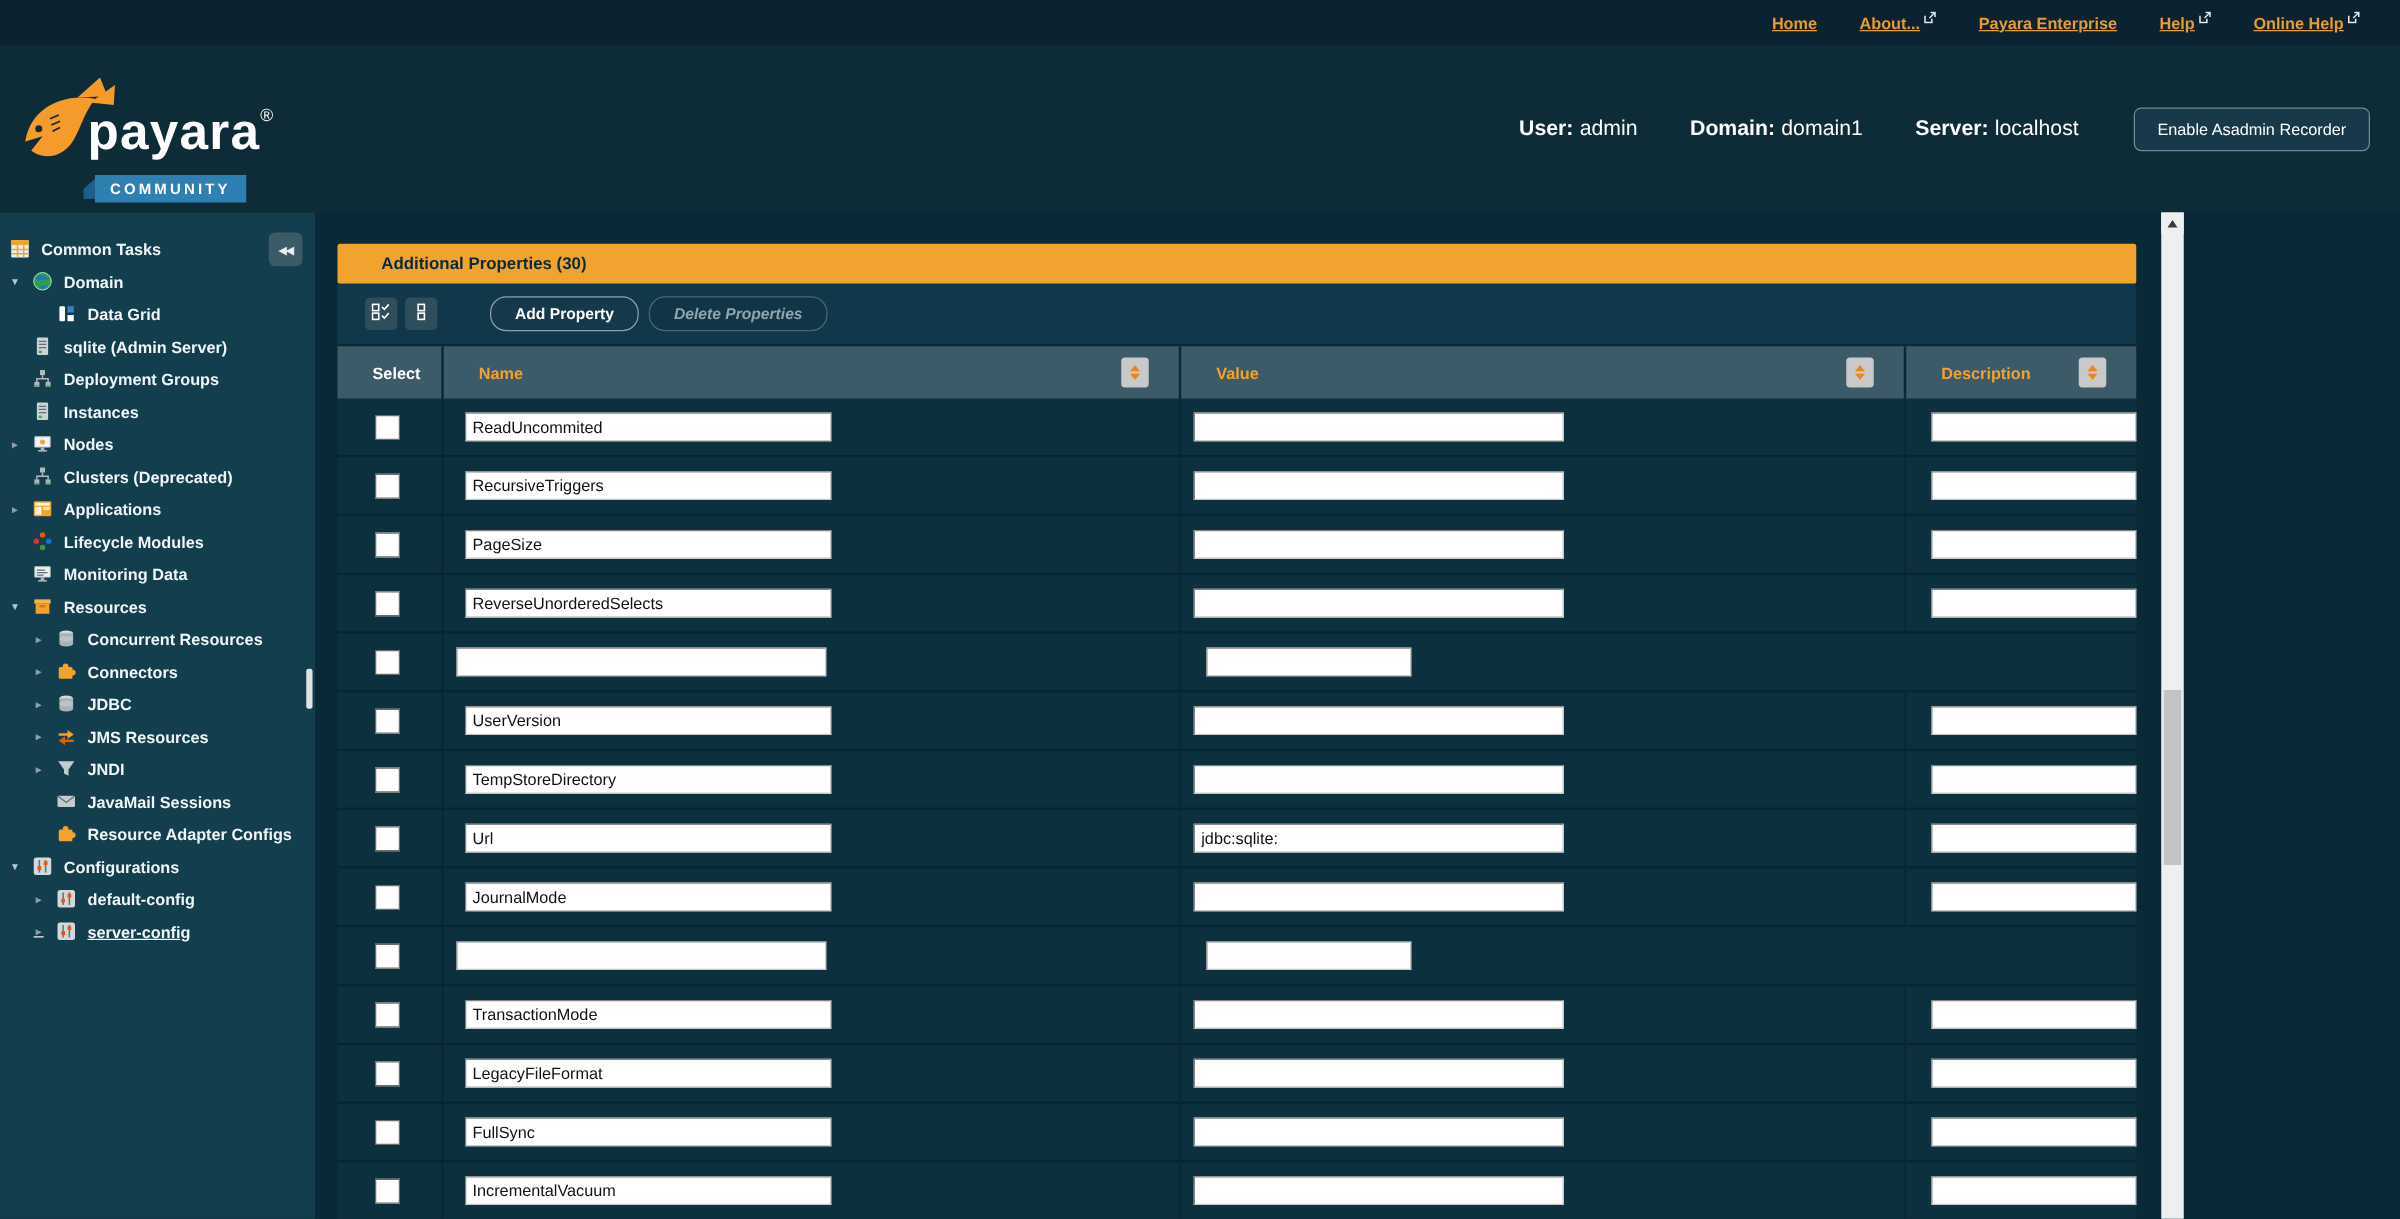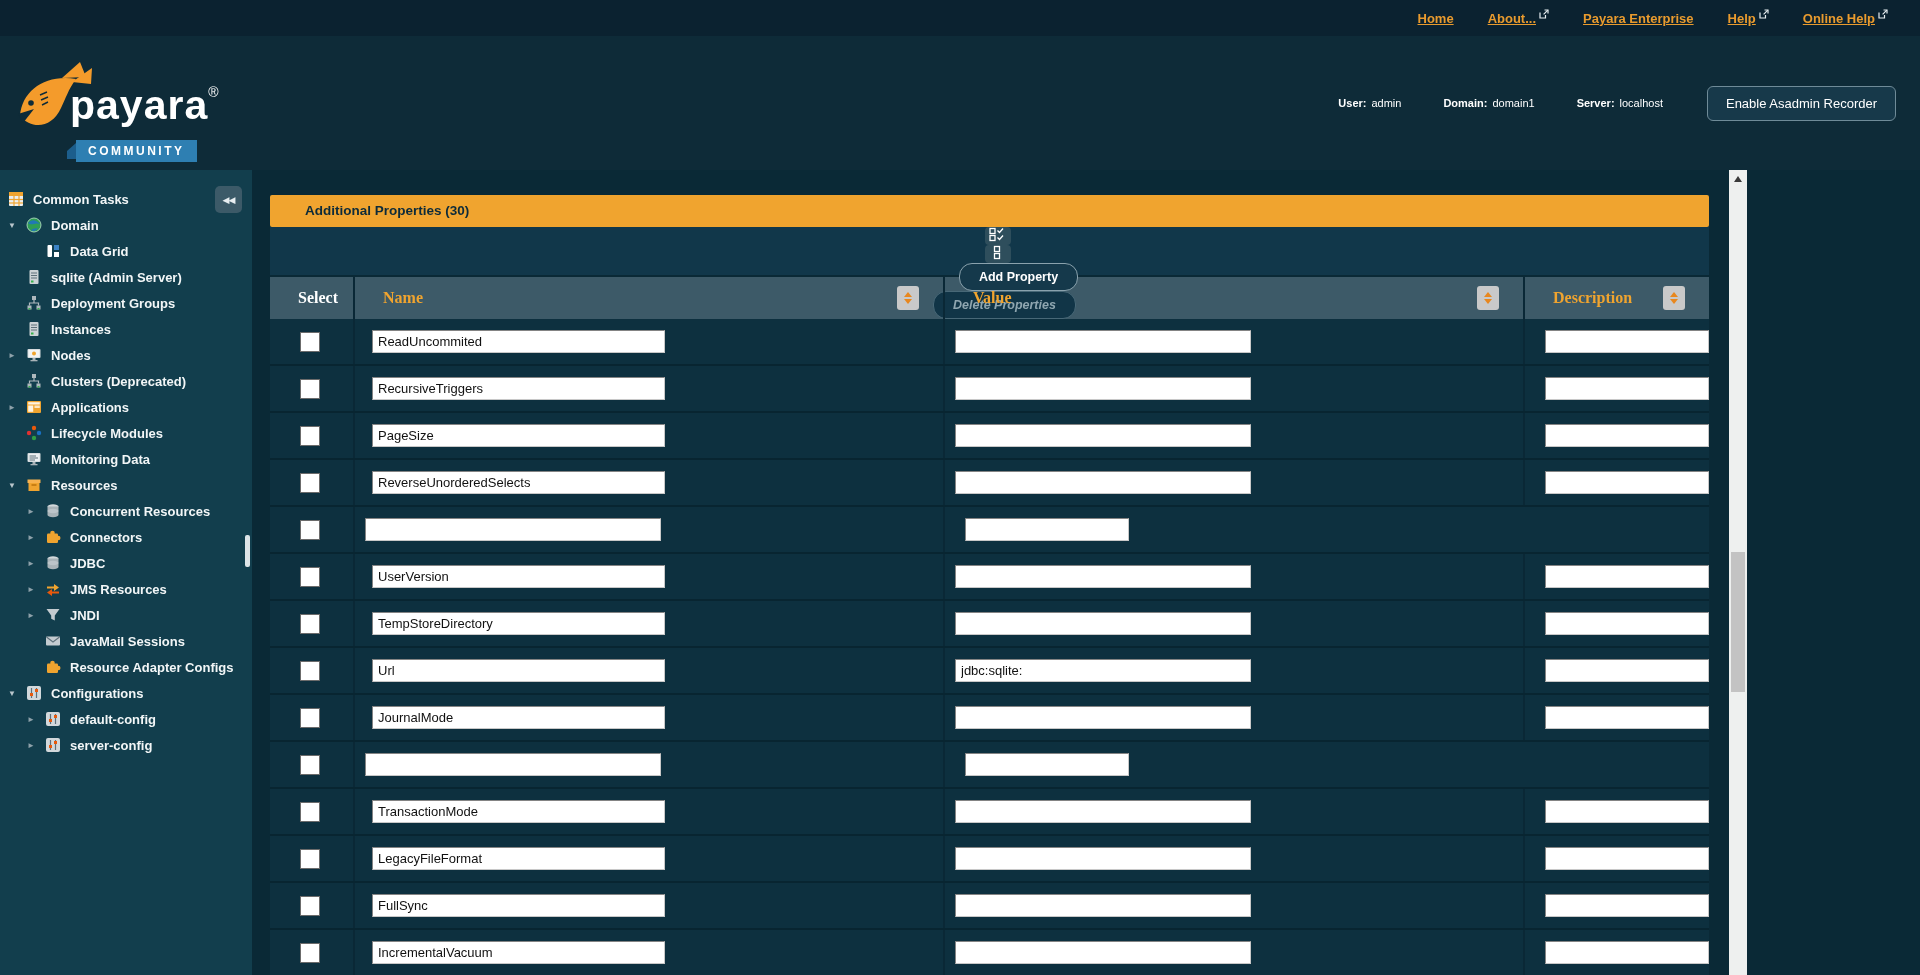--- a/index.html
+++ b/index.html
@@ -22,21 +22,21 @@
   .brand { position:absolute; left:56px; top:22px; color:#fff; font-size:41px;
            font-weight:bold; letter-spacing:1px; }
   .brand sup { font-size:14px; font-weight:normal; vertical-align:22px; }
   .badge { position:absolute; left:62px; top:80px; background:#2e7fb2; color:#fff;
            font-size:12px; font-weight:bold; letter-spacing:2.5px; padding:4px 12px; }
   .badge::before { content:""; position:absolute; left:-9px; top:3px;
                    border-top:8px solid transparent; border-bottom:8px solid #1c5e8c;
                    border-right:9px solid #1c5e8c; }
   .header-right { position:absolute; right:24px; top:0; height:134px; display:flex;
                   align-items:center; gap:44px; }
-  .whoami { display:flex; gap:42px; color:#fff; font-size:11px; }
+  .whoami { display:flex; gap:42px; color:#fff; font-size:17px; }
   .whoami b { font-weight:bold; margin-right:5px; }
   .recorder-btn { background:#17394a; color:#fff; border:1.5px solid #6f8b98;
                   border-radius:6px; font-size:13px; padding:9px 18px;
                   font-family:"Liberation Sans",sans-serif; cursor:pointer; }
 
   
   .bodyrow { position:absolute; top:170px; left:0; width:1568px; height:805px; display:flex; }
 
   
   .sidebar { width:252px; background:#123e4d; position:relative; padding-top:16px;
@@ -53,35 +53,35 @@
   .ticon { width:16px; height:16px; margin-right:9px; flex:0 0 16px; display:inline-flex; }
   .ticon svg { width:16px; height:16px; }
   .side-thumb { position:absolute; right:2px; top:365px; width:5px; height:32px;
                 background:#dde4e7; border-radius:2px; }
 
   
   .content { flex:1 1 auto; background:#0a2936; padding:25px 20px 0 18px; position:relative; }
   .panel-header { height:32px; line-height:32px; background:#f0a42f; color:#0c2b3a;
                   font-size:13.5px; font-weight:bold; padding-left:35px; border-radius:2px; }
   .toolbar { height:48px; background:#11374a; display:flex; align-items:center;
-             padding-left:22px;flex-direction:column; }
+             padding-left:22px; }
   .mini-btn { width:26px; height:26px; background:#2e4e5c; border:none; border-radius:4px;
               margin-right:6px; display:inline-flex; align-items:center; justify-content:center;
               cursor:pointer; }
   .add-btn { margin-left:36px; background:#15394b; color:#fff; border:1px solid #8aa2ad;
              border-radius:13px; font-size:12.5px; font-weight:bold; padding:6px 19px;
              cursor:pointer; font-family:"Liberation Sans",sans-serif; }
   .del-btn { margin-left:8px; background:#113547; color:#8fa6b0; border:1px solid #486877;
              border-radius:13px; font-size:12.5px; font-weight:bold; font-style:italic;
              padding:6px 19px; font-family:"Liberation Sans",sans-serif; }
 
   .grid { display:grid; grid-template-columns:85px 590px 580px 1fr; }
   .theader { height:42px; background:#3d5a68; align-items:center; margin-top:2px; }
   .theader .cell { position:relative; height:100%; display:flex; align-items:center;
-                   padding-left:28px; font-size:16px; font-weight:bold;font-family:Liberation Serif, serif; }
+                   padding-left:28px; font-size:13px; font-weight:bold; }
   .theader .cell { border-right:2px solid #0a2836; }
   .theader .cell:last-child { border-right:none; }
   .hd-select { color:#fff; }
   .hd-orange { color:#f0a42f; }
   .sort-btn { position:absolute; right:24px; width:22px; height:24px; background:#c9c9c9;
               border:none; border-radius:3px; display:flex; flex-direction:column;
               align-items:center; justify-content:center; gap:2px; cursor:pointer; }
   .tri-up { width:0; height:0; border-left:4px solid transparent; border-right:4px solid transparent;
             border-bottom:5px solid #e8871e; }
   .tri-down { width:0; height:0; border-left:4px solid transparent; border-right:4px solid transparent;
@@ -426,21 +426,21 @@
             <svg viewBox="0 0 16 16">
               <rect x="1" y="1" width="14" height="14" rx="2" fill="#d2d8db"></rect>
               <line x1="5.5" y1="3" x2="5.5" y2="13" stroke="#5e707a" stroke-width="1.2"></line>
               <line x1="10.5" y1="3" x2="10.5" y2="13" stroke="#5e707a" stroke-width="1.2"></line>
               <rect x="4" y="8" width="3" height="3" fill="#e8590c"></rect>
               <rect x="9" y="4" width="3" height="3" fill="#e8590c"></rect>
             </svg>
           </span>
           <span>default-config</span>
         </div>
-        <div class="titem" style="padding-left: 27px;">
+        <div class="titem" style="padding-left: 27px; text-decoration: underline;">
           <span class="tree-arrow collapsed"></span>
           <span class="ticon">
             <svg viewBox="0 0 16 16">
               <rect x="1" y="1" width="14" height="14" rx="2" fill="#d2d8db"></rect>
               <line x1="5.5" y1="3" x2="5.5" y2="13" stroke="#5e707a" stroke-width="1.2"></line>
               <line x1="10.5" y1="3" x2="10.5" y2="13" stroke="#5e707a" stroke-width="1.2"></line>
               <rect x="4" y="8" width="3" height="3" fill="#e8590c"></rect>
               <rect x="9" y="4" width="3" height="3" fill="#e8590c"></rect>
             </svg>
           </span>

